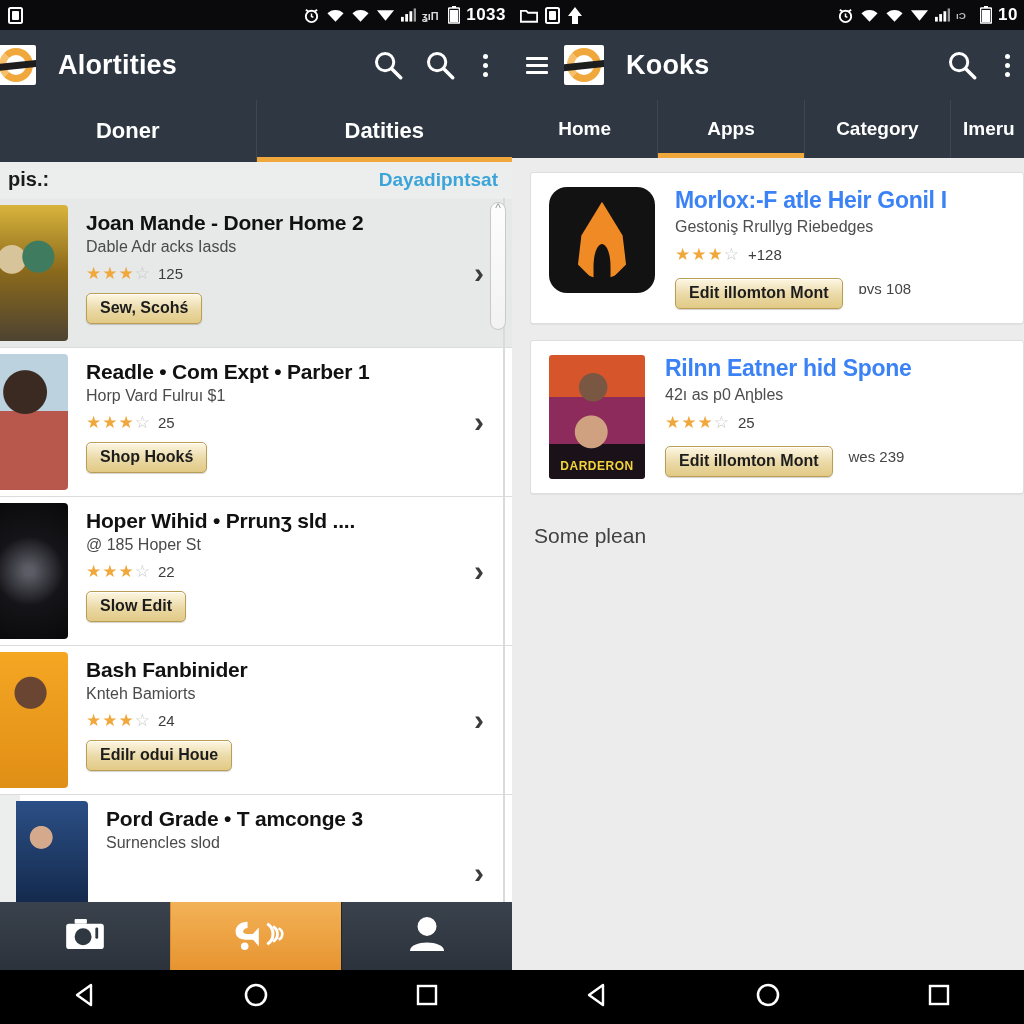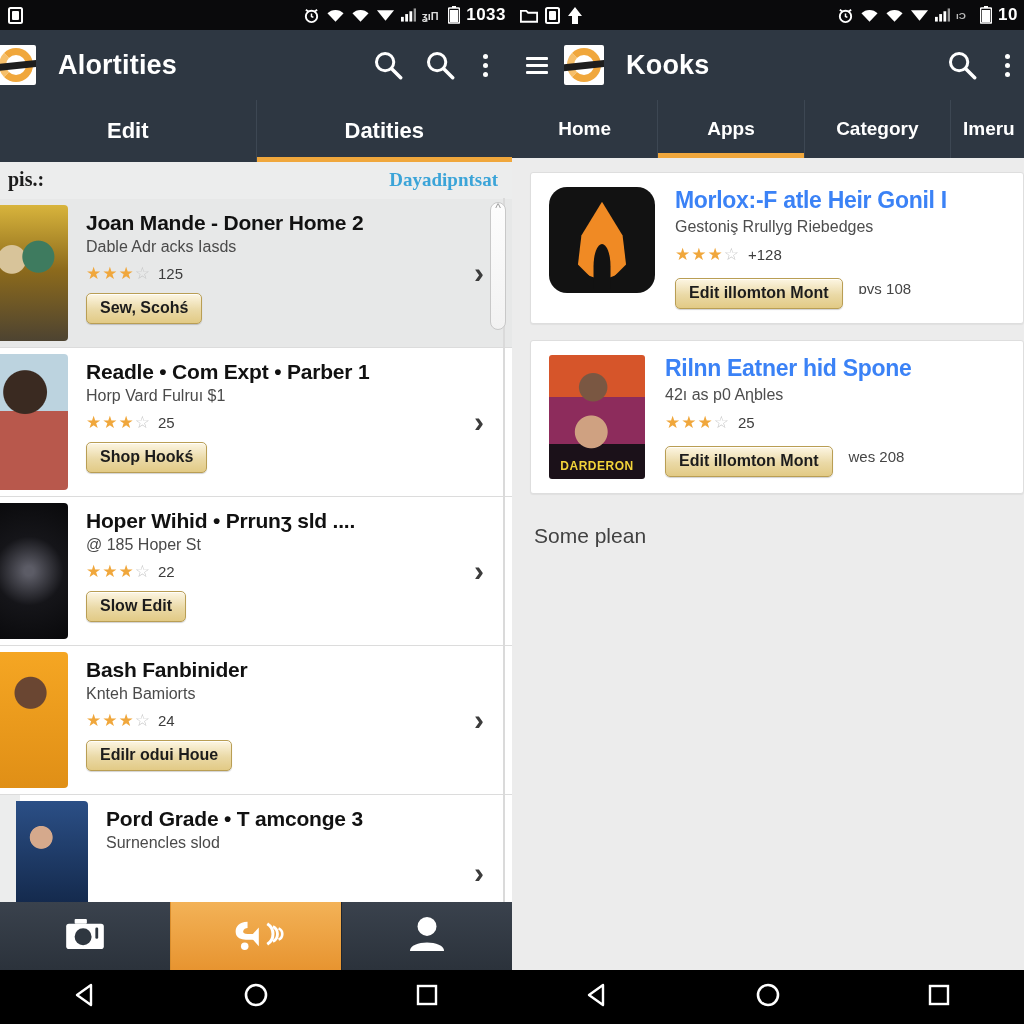--- a/index.html
+++ b/index.html
@@ -60,21 +60,21 @@
     content:""; position:absolute; left:0; right:0; bottom:0; height:5px; background:#f0a73c;
   }
   .tabs.left-tabs .tab { font-size:22px; }
   .tabs.right-tabs { height:58px; }
   .tabs.right-tabs .tab { font-size:19px; }
 
   
   .left-body { background:#eceded; height:calc(1024px - 30px - 70px - 62px); position:relative; }
   .lb-header {
     display:flex; align-items:center; justify-content:space-between;
-    padding:6px 14px 8px 8px; background:#eceded;font-family:Liberation Serif, serif;
+    padding:6px 14px 8px 8px; background:#eceded;
   }
   .lb-header .lbl { font-size:20px; font-weight:bold; color:#1b1b1b; }
   .lb-header .link { font-size:19px; color:#3ba4d8; font-weight:bold; }
 
   .list { position:relative; }
   .row {
     display:flex; background:#fff; border-bottom:1px solid #dcdcdc;
     min-height:149px; position:relative; align-items:stretch;
   }
   .row.sel { background:#e7e8e8; }
@@ -261,21 +261,21 @@
       <div class="kebab">
           <i></i>
           <i></i>
           <i></i>
         </div>
     </div>
   </div>
 
   <div class="tabs left-tabs">
     <div class="tab">
-      <span>Edit</span>
+      <span>Doner</span>
     </div>
     <div class="tab active">
       <span>Datities</span>
     </div>
   </div>
 
   <div class="left-body">
     <div class="lb-header">
       <span class="lbl">pis.:</span>
       <span class="link">Dayadipntsat</span>
@@ -567,21 +567,21 @@
       </div>
       <div class="cbody">
         <div class="c-title">Rilnn Eatner hid Spone</div>
         <div class="c-sub">42ı as p0 Aɳbles</div>
         <div class="c-rate">
           <span class="stars"><span class="on">★★★</span><span class="off">☆</span></span>
           <span class="r-count">25</span>
         </div>
         <div class="c-actions">
           <div class="btn-gold">Edit illomton Mont</div>
-          <span class="c-meta">wes 208</span>
+          <span class="c-meta">wes 239</span>
         </div>
       </div>
 
     </div>
 
     <div class="section-label">Some plean</div>
   </div>
 
   <div class="navbar">
     <span>

